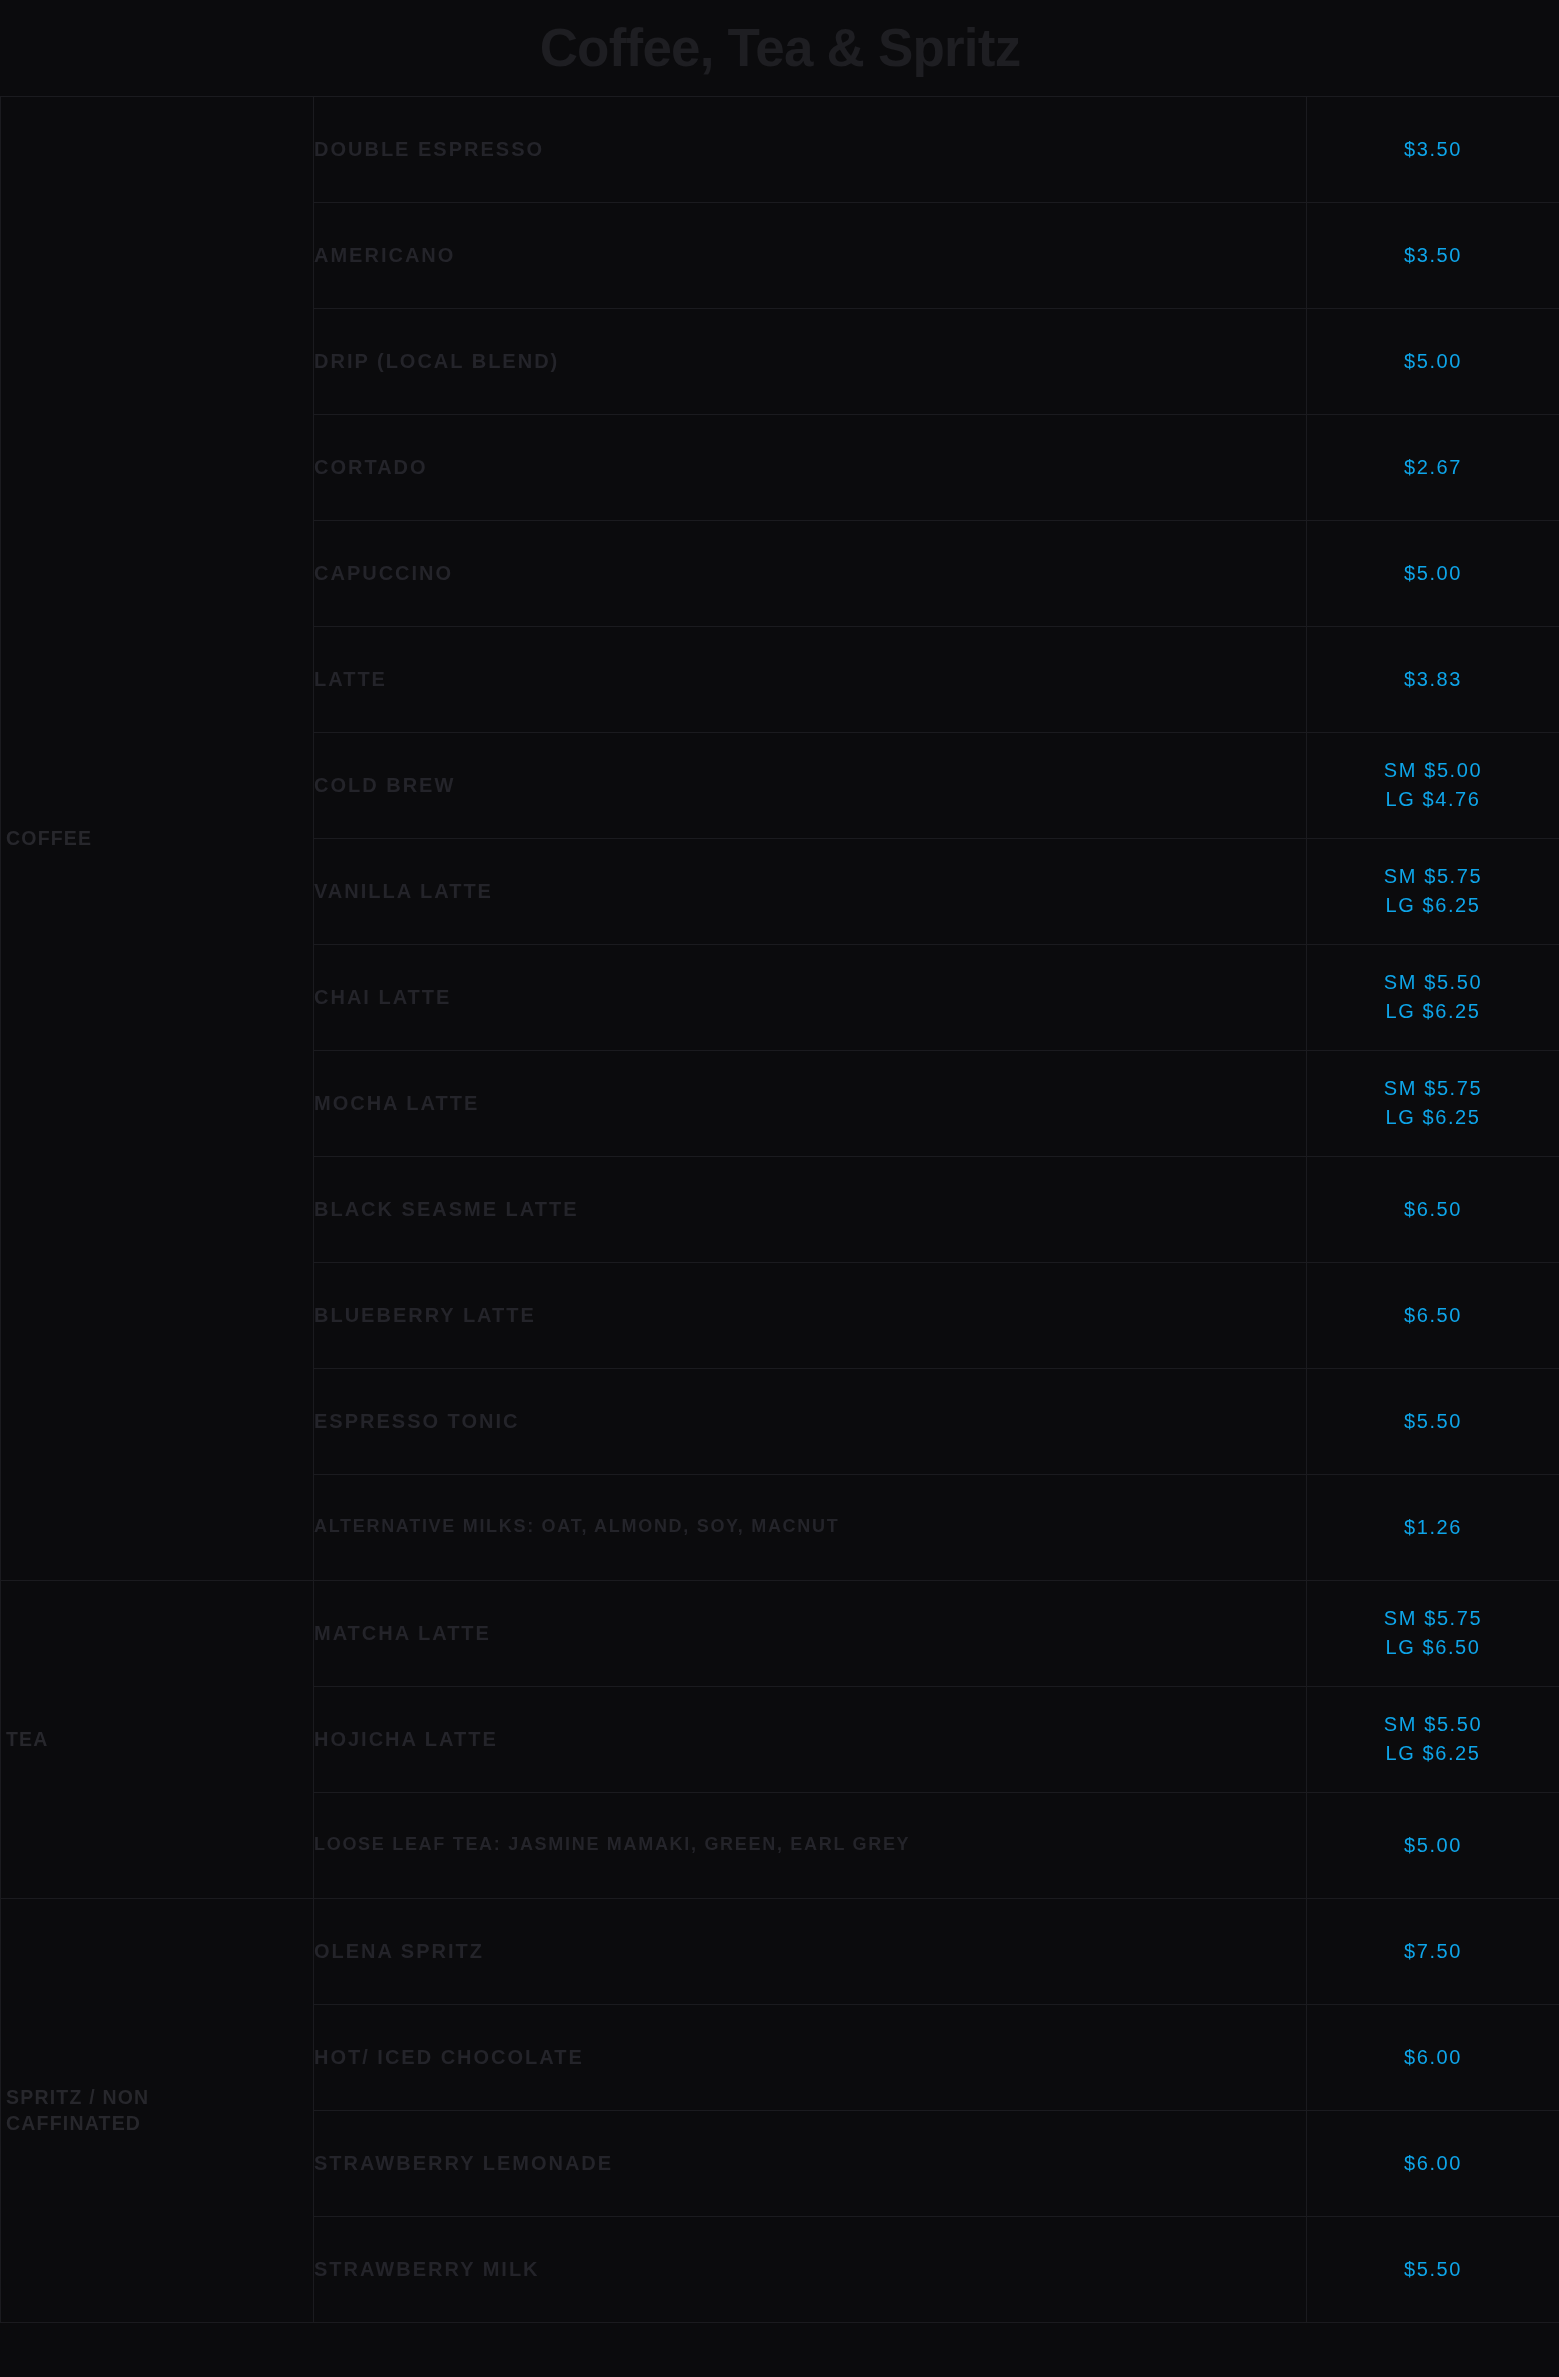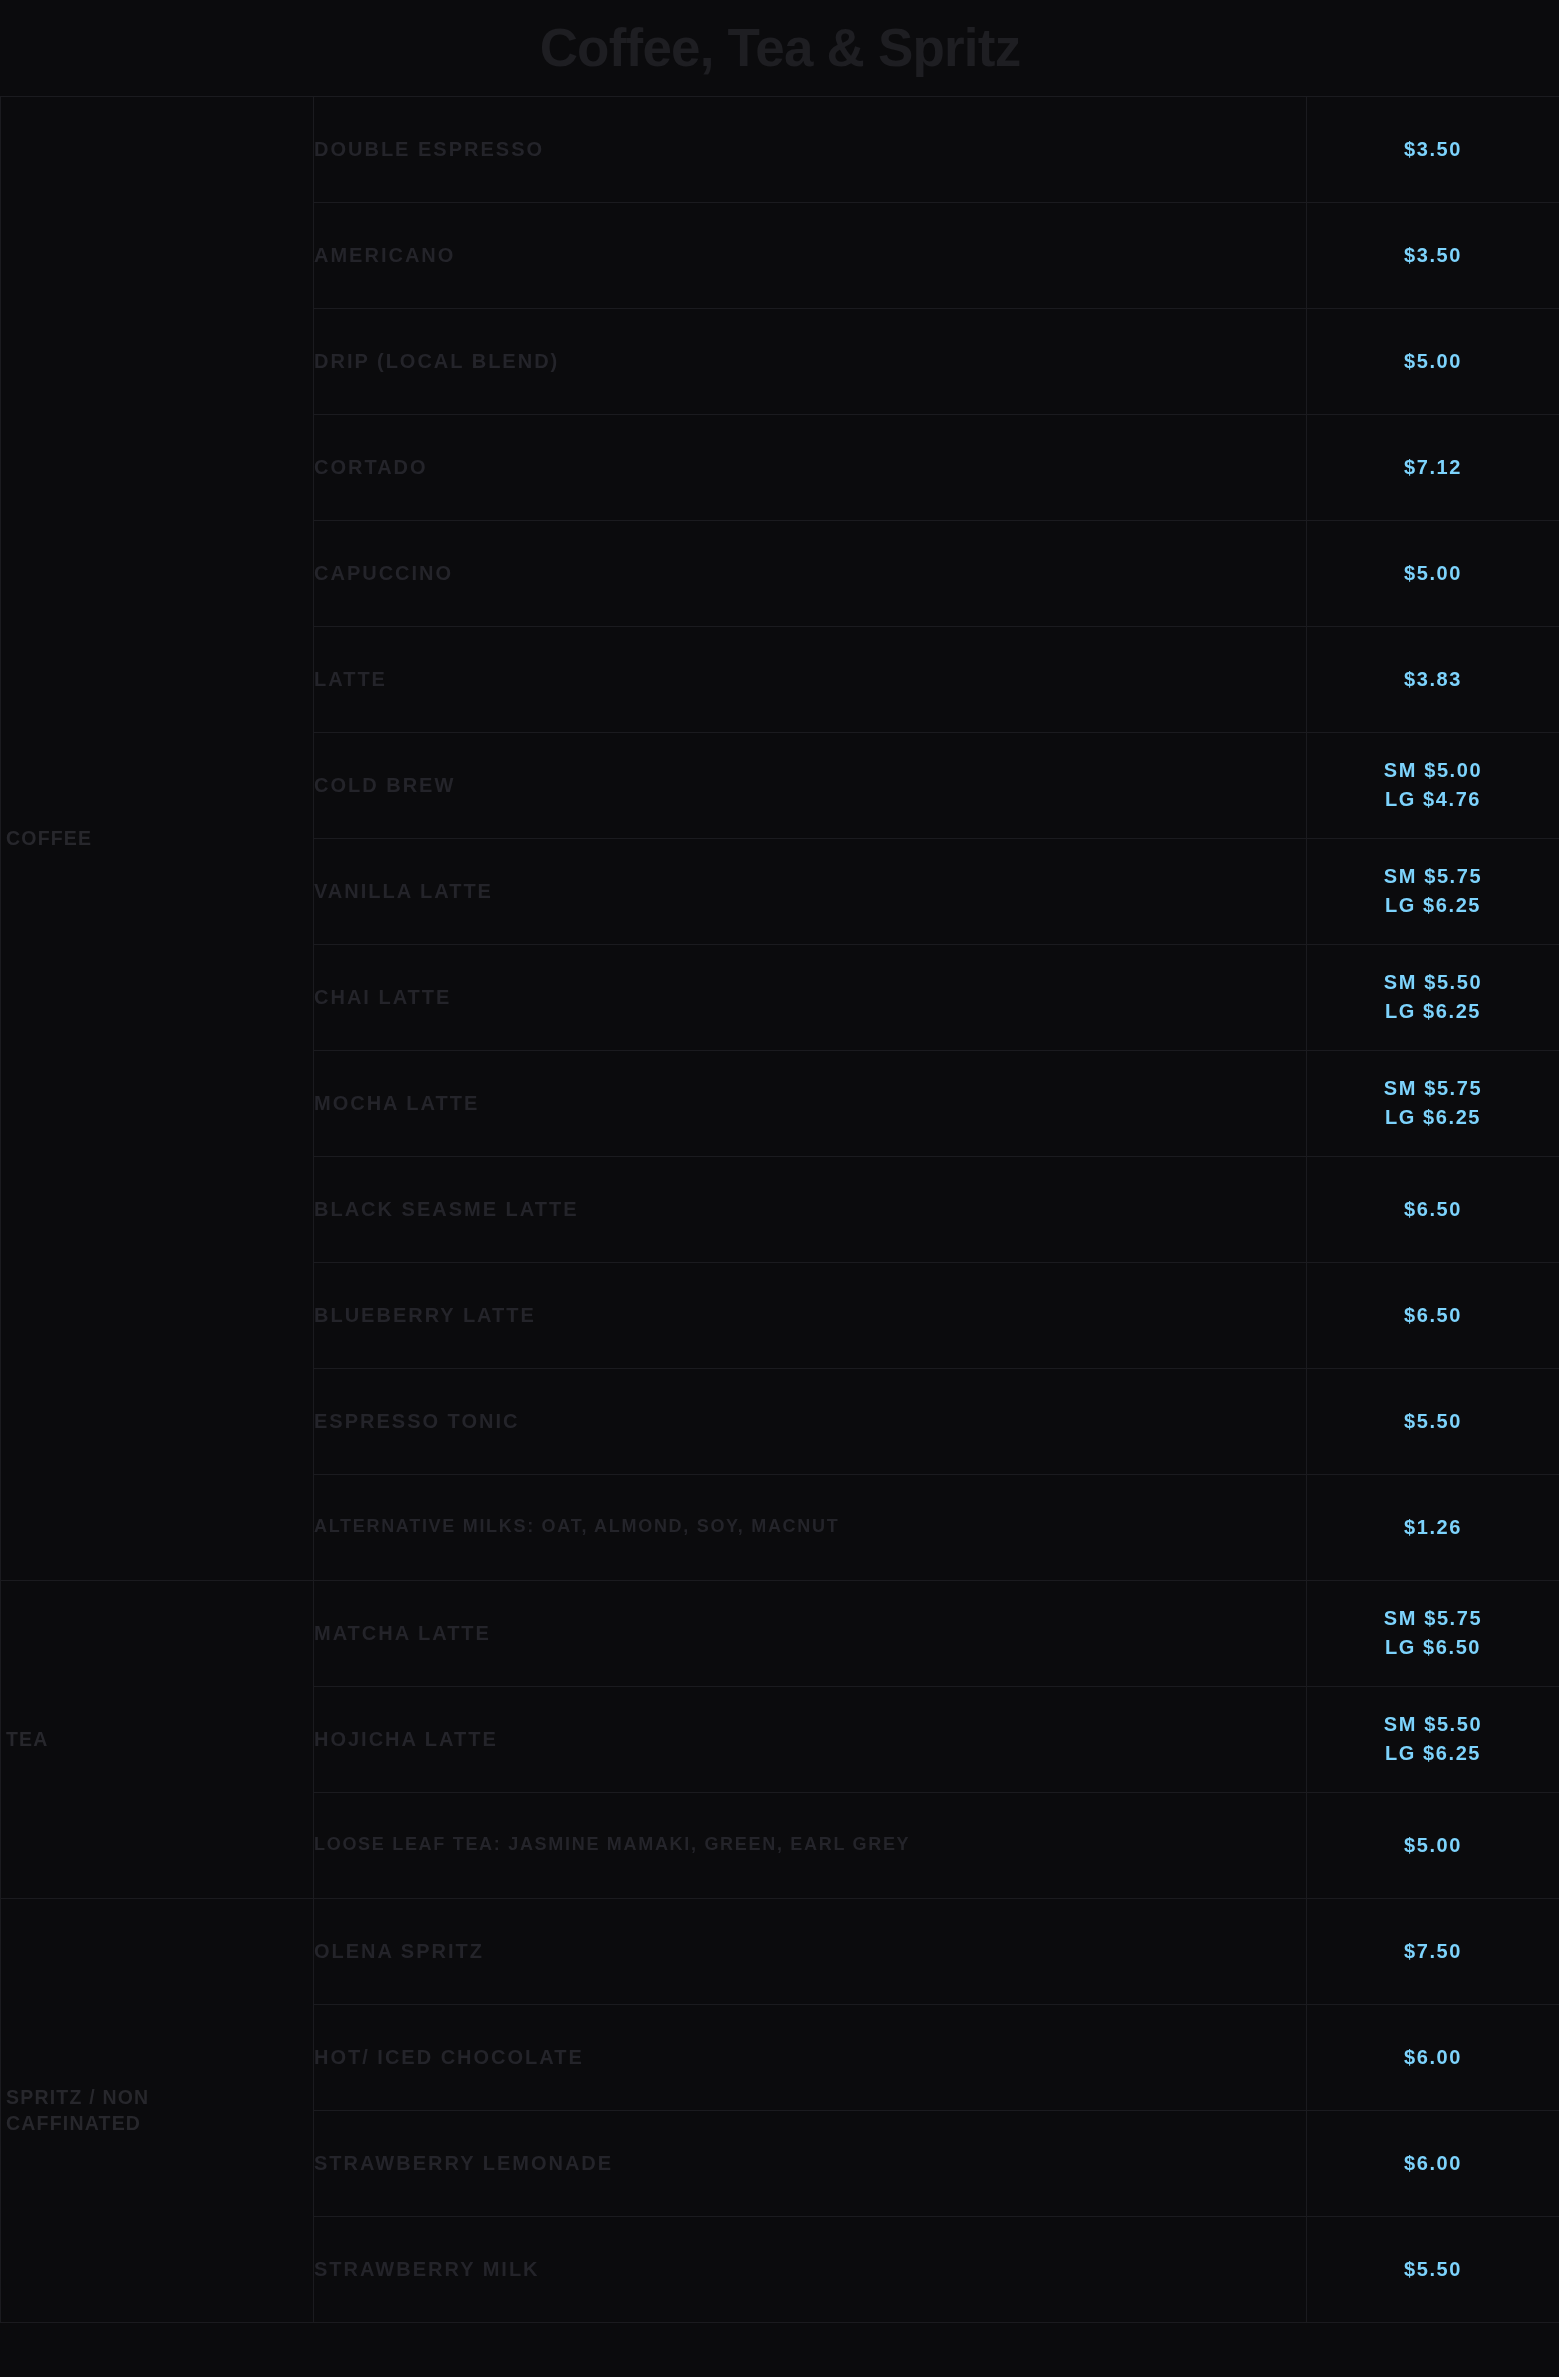--- a/index.html
+++ b/index.html
@@ -83,23 +83,23 @@
     font-size: 18px;
     letter-spacing: 1.7px;
   }
 
   .price-cell {
     text-align: center;
     padding: 0 7.8px;
   }
   .price-text {
     font-size: 20px;
-    font-weight: 700;
+    font-weight: 400;
     letter-spacing: 1.6px;
-    color: #7dd3fc;
+    color: #0ea5e9;
     line-height: 1.45;
     white-space: pre-line;
   }
 
   .row-tall { height: 105px; }
 </style>
 </head>
 <body>
 
 <div class="page">
@@ -139,21 +139,21 @@
         </td>
         <td class="price-cell">
           <div class="price-text">$5.00</div>
         </td>
       </tr>
       <tr class="row-tall">
         <td class="item-cell">
           <div class="item-label">CORTADO</div>
         </td>
         <td class="price-cell">
-          <div class="price-text">$7.12</div>
+          <div class="price-text">$2.67</div>
         </td>
       </tr>
       <tr class="row-tall">
         <td class="item-cell">
           <div class="item-label">CAPUCCINO</div>
         </td>
         <td class="price-cell">
           <div class="price-text">$5.00</div>
         </td>
       </tr>

